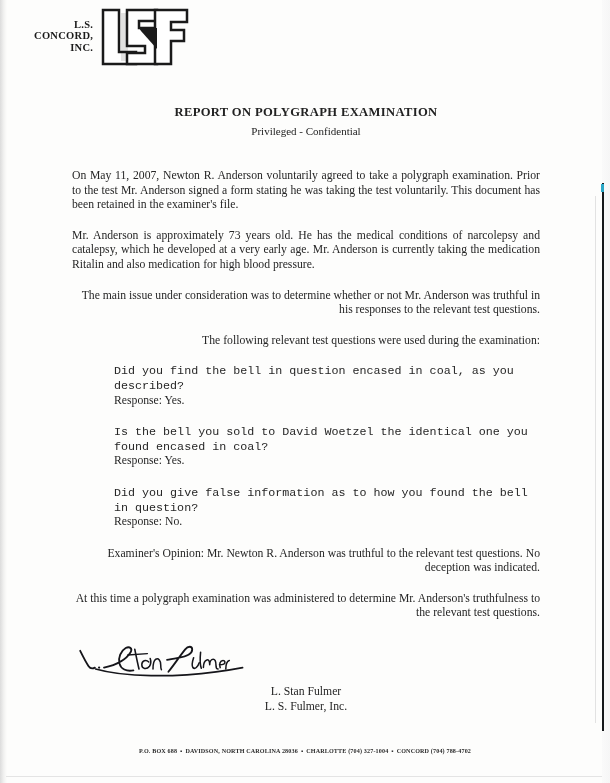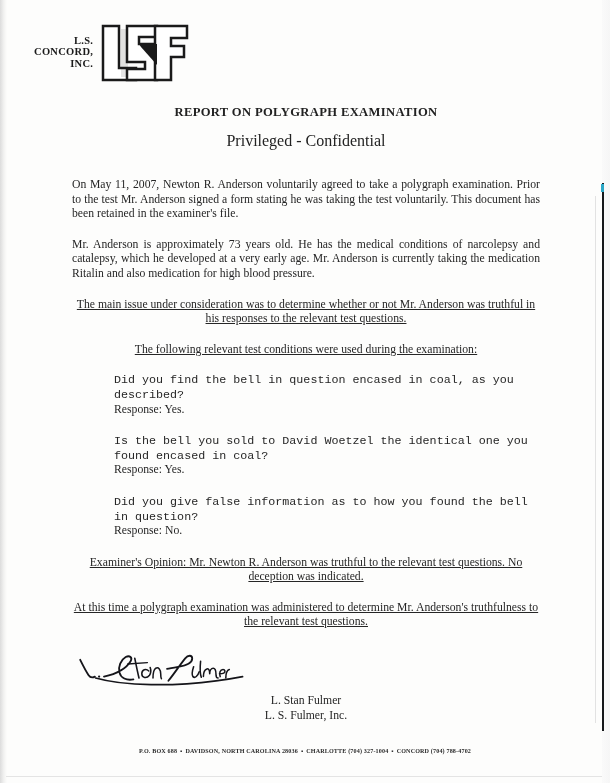--- a/index.html
+++ b/index.html
@@ -65,21 +65,21 @@
     left: 6px; right: 8px;
     bottom: 6px;
     height: 1px;
     background: #e4e4e4;
   }
 
   
   .letterhead {
     position: absolute;
     left: 34px;
-    top: 22px;
+    top: 6px;
     display: flex;
     align-items: center;
   }
   .letterhead-name {
     text-align: right;
     font-family: "Liberation Serif", "DejaVu Serif", serif;
     font-weight: bold;
     font-size: 10.5px;
     line-height: 11.5px;
     letter-spacing: 0.3px;
@@ -105,33 +105,33 @@
     text-align: center;
     margin-bottom: 30px;
   }
   .doc-title {
     font-size: 12.6px;
     font-weight: bold;
     letter-spacing: 0.35px;
     line-height: 16px;
   }
   .doc-subtitle {
-    font-size: 16px;
+    font-size: 11px;
     line-height: 15px;
-    margin-top: 13px;
+    margin-top: 4px;
   }
 
   p.para {
     font-size: 11.7px;
     line-height: 14.6px;
     margin: 0 0 16px 0;
     text-align: justify;
     color: #262626;
   }
-  p.para.nojust { text-align: center; text-decoration: underline; }
+  p.para.nojust { text-align: right; }
 
   .qa-list {
     margin: 0 0 14px 0;
     padding: 0;
     list-style: none;
   }
   .qa-item {
     margin: 0 0 17px 42px;
     font-size: 11.7px;
     line-height: 14.6px;
@@ -214,21 +214,21 @@
   <div class="doc">
 
     <div class="title-block">
       <div class="doc-title">REPORT ON POLYGRAPH EXAMINATION</div>
       <div class="doc-subtitle">Privileged - Confidential</div>
     </div>
 
     <p class="para">On May 11, 2007, Newton R. Anderson voluntarily agreed to take a polygraph examination. Prior to the test Mr. Anderson signed a form stating he was taking the test voluntarily. This document has been retained in the examiner's file.</p>
     <p class="para">Mr. Anderson is approximately 73 years old. He has the medical conditions of narcolepsy and catalepsy, which he developed at a very early age. Mr. Anderson is currently taking the medication Ritalin and also medication for high blood pressure.</p>
     <p class="para nojust">The main issue under consideration was to determine whether or not Mr. Anderson was truthful in his responses to the relevant test questions.</p>
-    <p class="para nojust">The following relevant test conditions were used during the examination:</p>
+    <p class="para nojust">The following relevant test questions were used during the examination:</p>
 
     <ul class="qa-list">
       <li class="qa-item">
         <span class="q">Did you find the bell in question encased in coal, as you described?</span>
         <span class="r">Response: Yes.</span>
       </li>
       <li class="qa-item">
         <span class="q">Is the bell you sold to David Woetzel the identical one you found encased in coal?</span>
         <span class="r">Response: Yes.</span>
       </li>

